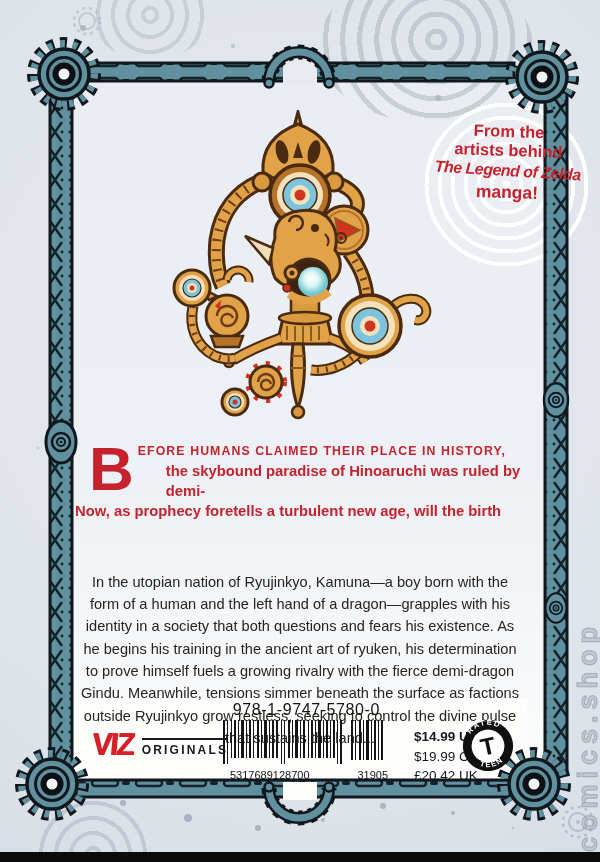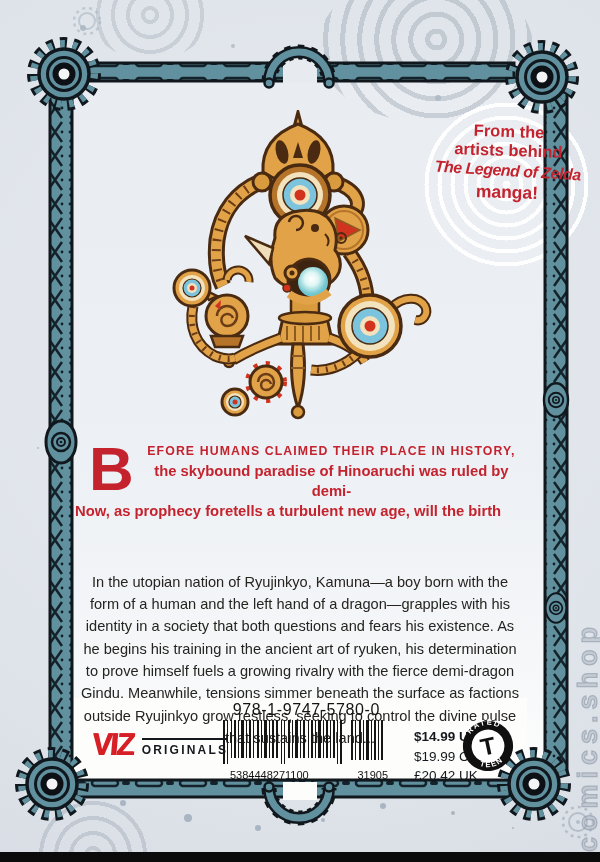--- a/index.html
+++ b/index.html
@@ -36,23 +36,23 @@
   .promo{position:absolute;left:428px;top:122px;width:160px;text-align:center;
     color:#c4232e;font-weight:bold;transform:rotate(2deg);line-height:1.18;}
   .promo .p12{font-size:16.5px;}
   .promo .p3{font-size:16px;font-style:italic;letter-spacing:-.5px;display:block;transform:rotate(1.5deg);margin:1px 0;}
   .promo .p4{font-size:17.5px;}
 
   
   .tagline{position:absolute;left:75px;top:441px;width:450px;color:#c4232e;font-weight:bold;}
   .tag-row{display:flex;}
   .dropcap{font-size:62px;line-height:52px;font-weight:bold;margin:2px 4px 0 14px;}
-  .caplines{flex:1;text-align:center;}
+  .caplines{flex:1;}
   .h1{font-size:12.3px;letter-spacing:1.1px;margin:3px 0 3px 0;}
-  .h2{font-size:14.8px;line-height:1.36;}
+  .h2{font-size:14.8px;line-height:1.36;margin-left:28px;}
   .hfull{font-size:14.8px;line-height:1.36;text-align:left;}
 
   
   .synopsis{position:absolute;left:78px;top:556px;width:444px;text-align:center;
     font-size:14.6px;line-height:1.53;color:#262420;}
 
   
   .viz-logo{position:absolute;left:92px;top:731px;display:flex;align-items:flex-start;}
   .viz-text{font-size:30px;font-weight:bold;letter-spacing:-2px;color:#d61f26;
     transform:skewX(-5deg) scaleY(1.05);text-shadow:1px 0 0 #d61f26;line-height:28px;}
@@ -317,21 +317,21 @@
           <rect x="136" width="2" height="40"></rect>
         <rect x="140" width="1" height="40"></rect>
           <rect x="143" width="3" height="40"></rect>
           <rect x="148" width="1" height="40"></rect>
         <rect x="151" width="2" height="40"></rect>
           <rect x="155" width="1" height="40"></rect>
           <rect x="158" width="2" height="40"></rect>
       </g>
     </svg>
     <div class="isbn-bottom">
-      <span>5384448271100</span>
+      <span>5317689128700</span>
       <span>31905</span>
     </div>
   </div>
 
   <div class="price-block">
     <div class="price-usa">$14.99 USA</div>
     <div>$19.99 CAN</div>
     <div>£20.42 UK</div>
   </div>
 

